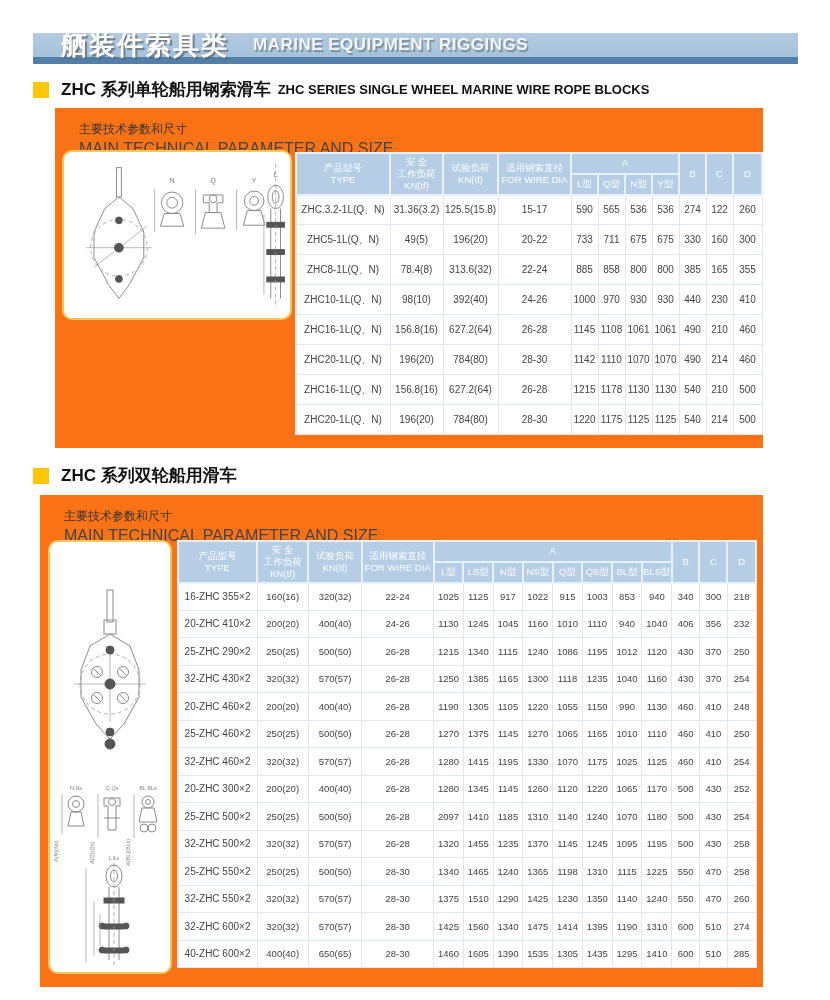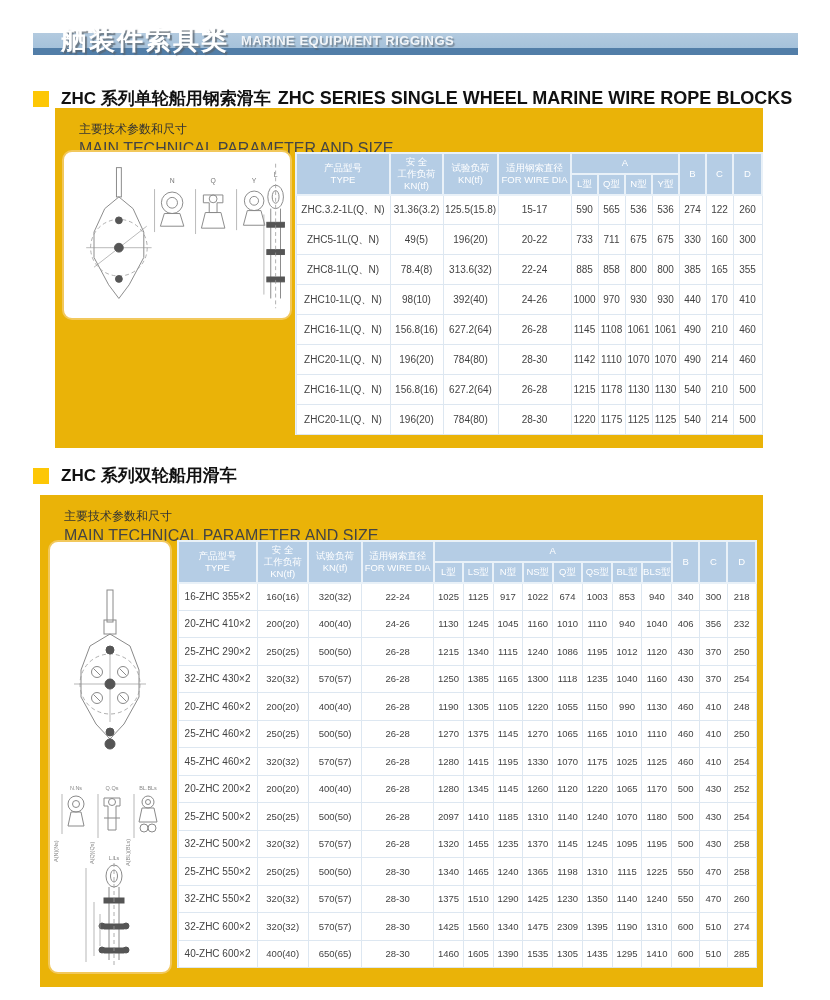--- a/index.html
+++ b/index.html
@@ -1,35 +1,35 @@
 <!DOCTYPE html>
 <html><head>
 <meta charset="utf-8">
 <style>
   * { margin:0; padding:0; box-sizing:border-box; }
   html,body { width:830px; background:#fff; font-family:"Liberation Sans", sans-serif; }
   body { position:relative; height:1000px; overflow:hidden; }
 
   
-  .banner { position:absolute; left:33px; top:33px; width:765px; height:22px;
+  .banner { position:absolute; left:33px; top:33px; width:765px; height:31px;
             background:linear-gradient(#b3cadf,#a5c2db); border-bottom:7px solid #527ea8;
             display:flex; align-items:center; padding-left:28px; }
   .banner-zh { font-size:26px; font-weight:bold; color:#fff; letter-spacing:2px;
                text-shadow:2px 2px 1px rgba(90,100,110,.75); white-space:nowrap; }
-  .banner-en { font-size:13px; font-weight:bold; color:#f2f5f8; margin-left:12px;
+  .banner-en { font-size:17px; font-weight:bold; color:#f2f5f8; margin-left:24px;
                text-shadow:1.5px 1.5px 1px rgba(90,100,110,.6); white-space:nowrap; letter-spacing:.5px; }
 
   
   .sec-head { position:absolute; left:33px; display:flex; align-items:center; }
   .sec-head .bullet { width:16px; height:16px; background:#fdc705; margin-right:12px; flex:none; }
   .sec-zh { font-size:17px; font-weight:bold; color:#111; white-space:nowrap; }
-  .sec-en { font-size:18px; font-weight:bold; color:#111; margin-left:7px; white-space:nowrap; }
+  .sec-en { font-size:13px; font-weight:bold; color:#111; margin-left:7px; white-space:nowrap; }
 
   
-  .panel { position:absolute; background:#eab308; }
+  .panel { position:absolute; background:#f97316; }
   #panel1 { left:55px; top:108px; width:708px; height:340px; }
   #panel2 { left:40px; top:495px; width:723px; height:492px; }
   .sub-zh { font-size:12px; color:#333; padding:13px 0 2px 24px; }
   .sub-en { font-size:16px; color:#444; padding:0 0 0 24px; }
 
   .diagram-box { position:absolute; background:#fff; border:2px solid #f2c85c; border-radius:10px; }
   #diagram1 { left:7px; top:42px; width:230px; height:170px; }
   #diagram2 { left:8px; top:45px; width:124px; height:434px; }
   .diagram-box svg { display:block; width:100%; height:100%; }
 
@@ -54,21 +54,21 @@
   .dlabel-sm { fill:#888; font-size:5.5px; font-family:"Liberation Sans",sans-serif; }
 </style>
 </head>
 <body>
 
 <div class="banner">
   <span class="banner-zh">舾装件索具类</span>
   <span class="banner-en">MARINE EQUIPMENT RIGGINGS</span>
 </div>
 
-<div class="sec-head" style="top:87px;">
+<div class="sec-head" style="top:78px;">
   <span class="bullet"></span>
   <span class="sec-zh">ZHC 系列单轮船用钢索滑车</span>
   <span class="sec-en">ZHC SERIES SINGLE WHEEL MARINE WIRE ROPE BLOCKS</span>
 </div>
 
 <div class="panel" id="panel1">
   <div class="sub-zh">主要技术参数和尺寸</div>
   <div class="sub-en">MAIN TECHNICAL PARAMETER AND SIZE</div>
 
   <div class="diagram-box" id="diagram1">
@@ -194,21 +194,21 @@
         <tr>
           <td>ZHC10-1L(Q、N)</td>
           <td>98(10)</td>
           <td>392(40)</td>
           <td>24-26</td>
           <td>1000</td>
           <td>970</td>
           <td>930</td>
           <td>930</td>
           <td>440</td>
-          <td>170</td>
+          <td>230</td>
           <td>410</td>
         </tr>
         <tr>
           <td>ZHC16-1L(Q、N)</td>
           <td>156.8(16)</td>
           <td>627.2(64)</td>
           <td>26-28</td>
           <td>1145</td>
           <td>1108</td>
           <td>1061</td>
@@ -382,21 +382,21 @@
     <tbody>
         <tr>
           <td>16-ZHC 355×2</td>
           <td>160(16)</td>
           <td>320(32)</td>
           <td>22-24</td>
           <td>1025</td>
           <td>1125</td>
           <td>917</td>
           <td>1022</td>
-          <td>674</td>
+          <td>915</td>
           <td>1003</td>
           <td>853</td>
           <td>940</td>
           <td>340</td>
           <td>300</td>
           <td>218</td>
         </tr>
         <tr>
           <td>20-ZHC 410×2</td>
           <td>200(20)</td>
@@ -476,38 +476,38 @@
           <td>1270</td>
           <td>1065</td>
           <td>1165</td>
           <td>1010</td>
           <td>1110</td>
           <td>460</td>
           <td>410</td>
           <td>250</td>
         </tr>
         <tr>
-          <td>45-ZHC 460×2</td>
+          <td>32-ZHC 460×2</td>
           <td>320(32)</td>
           <td>570(57)</td>
           <td>26-28</td>
           <td>1280</td>
           <td>1415</td>
           <td>1195</td>
           <td>1330</td>
           <td>1070</td>
           <td>1175</td>
           <td>1025</td>
           <td>1125</td>
           <td>460</td>
           <td>410</td>
           <td>254</td>
         </tr>
         <tr>
-          <td>20-ZHC 200×2</td>
+          <td>20-ZHC 300×2</td>
           <td>200(20)</td>
           <td>400(40)</td>
           <td>26-28</td>
           <td>1280</td>
           <td>1345</td>
           <td>1145</td>
           <td>1260</td>
           <td>1120</td>
           <td>1220</td>
           <td>1065</td>
@@ -586,21 +586,21 @@
         </tr>
         <tr>
           <td>32-ZHC 600×2</td>
           <td>320(32)</td>
           <td>570(57)</td>
           <td>28-30</td>
           <td>1425</td>
           <td>1560</td>
           <td>1340</td>
           <td>1475</td>
-          <td>2309</td>
+          <td>1414</td>
           <td>1395</td>
           <td>1190</td>
           <td>1310</td>
           <td>600</td>
           <td>510</td>
           <td>274</td>
         </tr>
         <tr>
           <td>40-ZHC 600×2</td>
           <td>400(40)</td>

